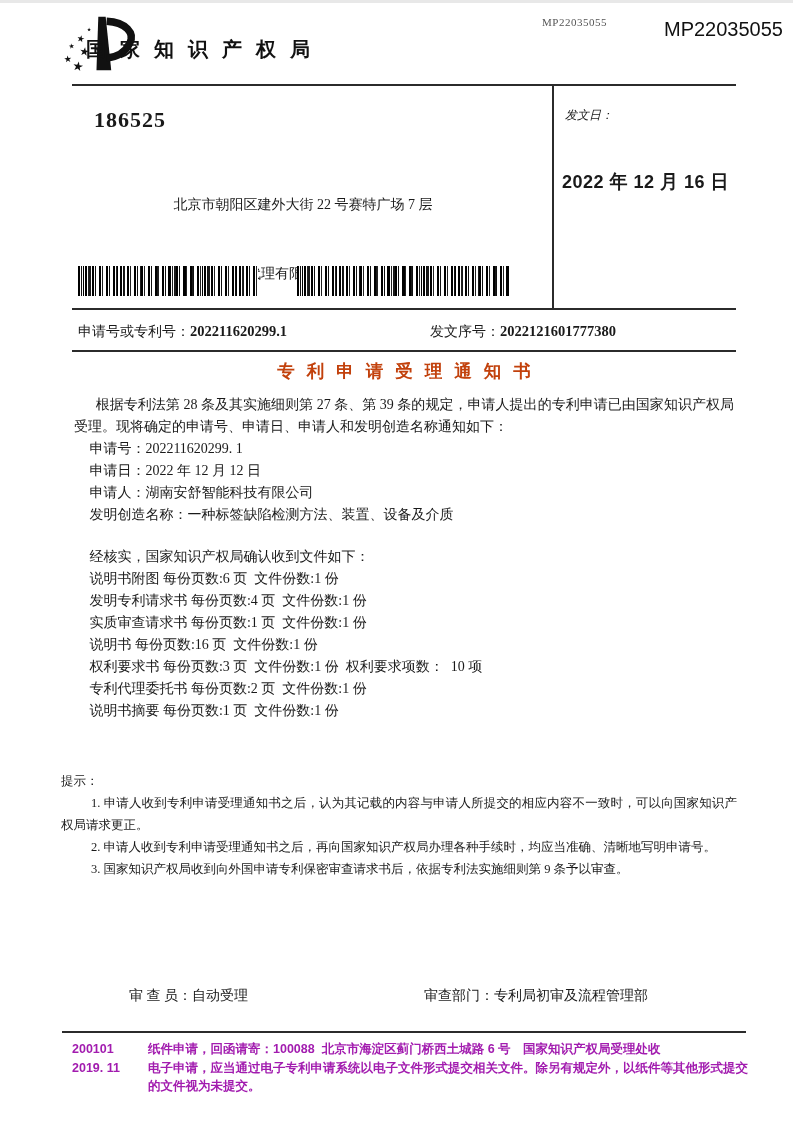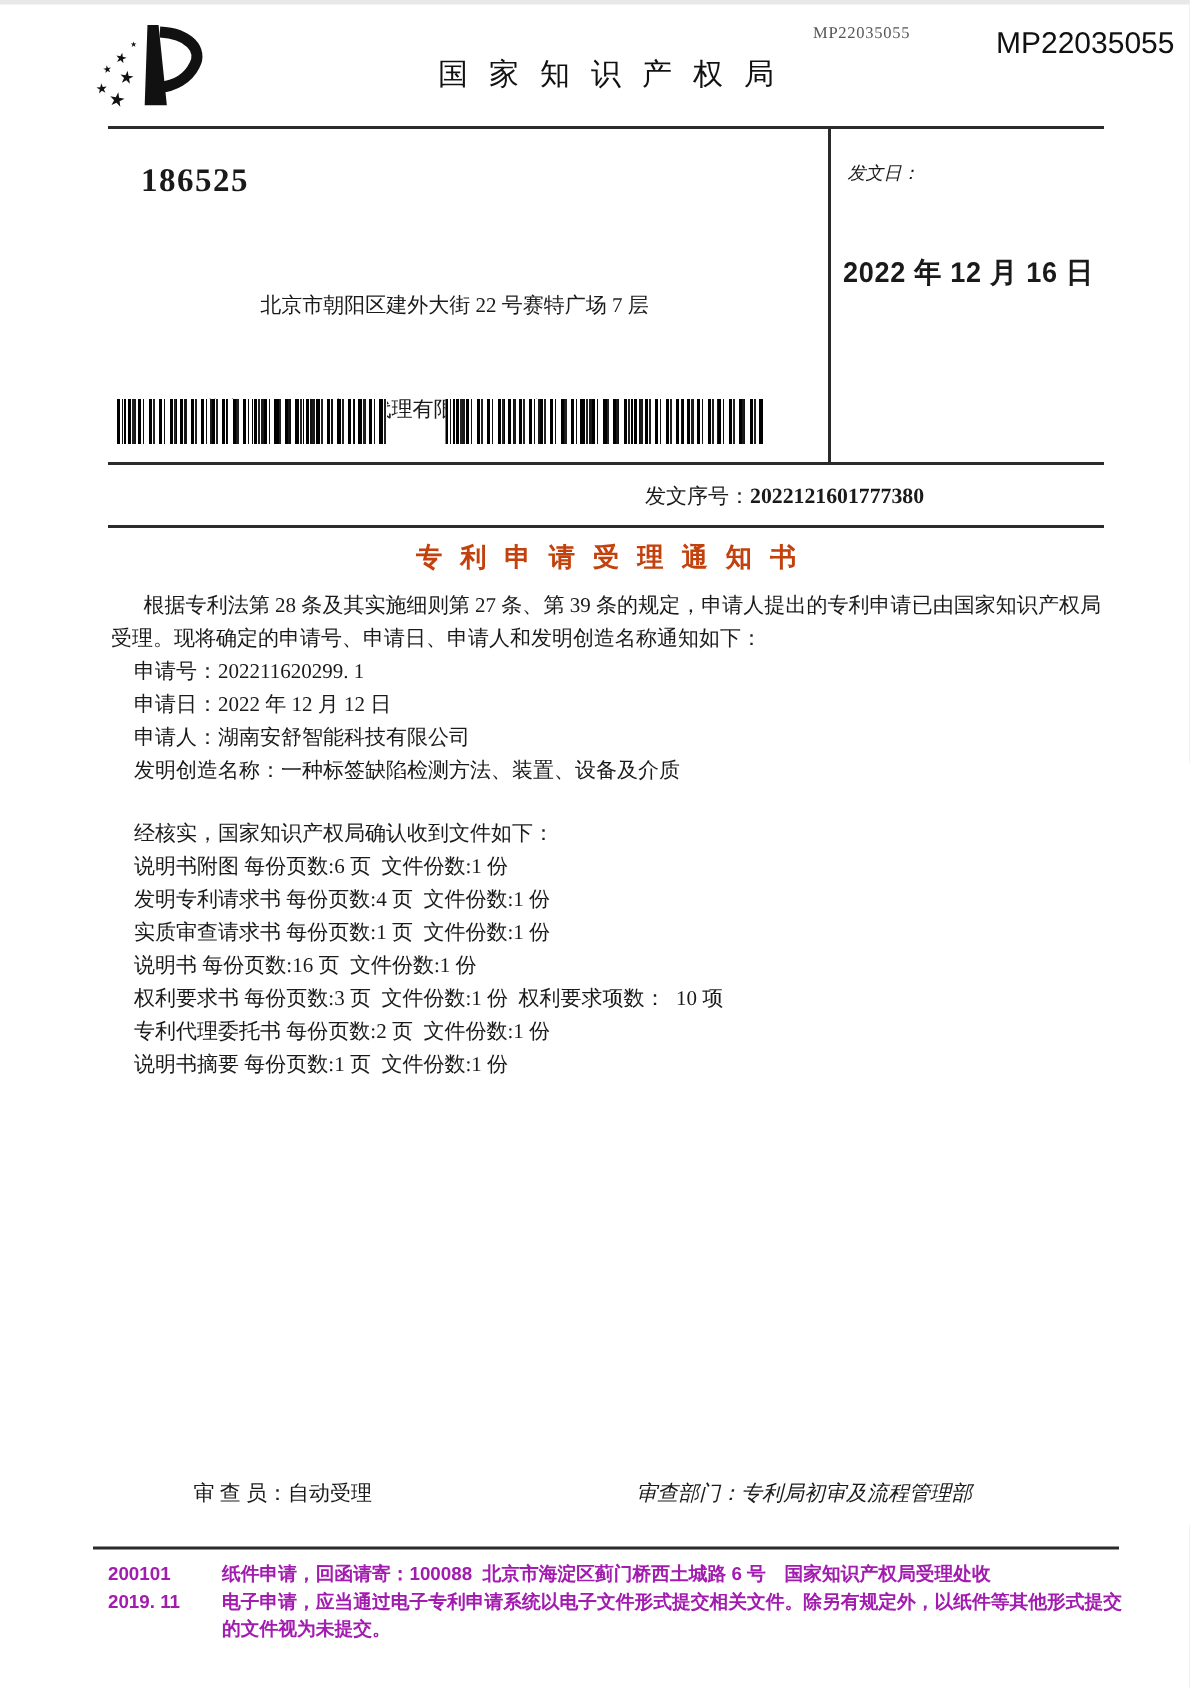--- a/index.html
+++ b/index.html
@@ -10,22 +10,22 @@
     background:#ffffff;
     font-family:"Liberation Serif","DejaVu Serif",serif;
     color:#1a1a1a;
     overflow:hidden;
   }
   .abs{position:absolute;}
   .rule{position:absolute;background:#2b2b2b;}
   
   .code-small{left:542px;top:13px;font-size:11px;color:#555;letter-spacing:.5px;}
   .code-large{left:664px;top:15px;font-family:"Liberation Sans","DejaVu Sans",sans-serif;font-size:20px;color:#111;}
-  .agency-title{left:72px;top:33px;width:664px;text-align:center;
-    font-family:"Liberation Sans","DejaVu Sans",sans-serif;font-weight:400;
+  .agency-title{left:72px;top:33px;width:664px;text-align:left;
+    font-family:"Liberation Sans","DejaVu Sans",sans-serif;font-weight:700;
     font-size:20px;letter-spacing:14px;text-indent:14px;color:#111;}
   .logo{left:60px;top:10px;width:84px;height:72px;}
   
   .postal{left:94px;top:104px;font-size:22px;font-weight:700;letter-spacing:1px;}
   .addr{left:72px;top:144px;width:462px;text-align:center;font-size:14px;line-height:23px;white-space:pre-wrap;}
   .vdiv{left:552px;top:83px;width:2px;height:223px;background:#2b2b2b;position:absolute;}
   .dispatch-label{left:565px;top:104px;font-size:12px;font-style:italic;}
   .dispatch-date{left:562px;top:166px;font-family:"Liberation Sans","DejaVu Sans",sans-serif;
     font-weight:700;font-size:19px;letter-spacing:.5px;transform:scaleX(.95);transform-origin:left;}
   
@@ -50,21 +50,21 @@
   .intro{text-indent:1.55em;text-align:justify;}
   .field{padding-left:1.1em;white-space:pre-wrap;}
   .spacer20{height:20px;}
   .doc-line{padding-left:1.1em;white-space:pre-wrap;}
   
   .hints{left:61px;top:767px;width:676px;font-size:12.5px;line-height:22px;}
   .hints p{margin:0;}
   .hint-item{text-indent:2.4em;text-align:justify;}
   
   .examiner{left:115px;top:968px;font-size:14px;white-space:pre-wrap;}
-  .department{left:410px;top:968px;font-size:14px;white-space:pre-wrap;font-style:italic;}
+  .department{left:410px;top:968px;font-size:14px;white-space:pre-wrap;}
   
   .footer{left:72px;top:1037px;width:676px;display:flex;
     font-family:"Liberation Sans","DejaVu Sans",sans-serif;font-weight:600;
     font-size:12.5px;line-height:18.5px;color:#a21caf;}
   .footer-codes{width:76px;flex:none;}
   .footer-text{width:600px;}
   .footer p{margin:0;white-space:pre-wrap;text-align:justify;}
 </style>
 </head>
 <body>
@@ -99,20 +99,23 @@
   </div>
 
   <div class="abs dispatch-label">发文日：</div>
   <div class="abs dispatch-date">2022 年 12 月 16 日</div>
 
   <div class="barcode bc1"></div>
   <div class="barcode bc2"></div>
 
   <div class="rule" style="left:72px;top:305px;width:664px;height:2px;"></div>
 
+  <div class="abs app-no">
+    <span class="numrow-label">申请号或专利号：</span><span class="numrow-value">202211620299.1</span>
+  </div>
   <div class="abs serial-no">
     <span class="numrow-label">发文序号：</span><span class="numrow-value">2022121601777380</span>
   </div>
 
   <div class="rule" style="left:72px;top:347px;width:664px;height:1.5px;"></div>
 
   <div class="abs notice-title">专利申请受理通知书</div>
 
   <div class="abs body">
     <p class="intro">根据专利法第 28 条及其实施细则第 27 条、第 39 条的规定，申请人提出的专利申请已由国家知识产权局受理。现将确定的申请号、申请日、申请人和发明创造名称通知如下：</p>
@@ -124,20 +127,26 @@
     <p class="field">经核实，国家知识产权局确认收到文件如下：</p>
     <p class="doc-line">说明书附图 每份页数:6 页  文件份数:1 份</p>
     <p class="doc-line">发明专利请求书 每份页数:4 页  文件份数:1 份</p>
     <p class="doc-line">实质审查请求书 每份页数:1 页  文件份数:1 份</p>
     <p class="doc-line">说明书 每份页数:16 页  文件份数:1 份</p>
     <p class="doc-line">权利要求书 每份页数:3 页  文件份数:1 份  权利要求项数：  10 项</p>
     <p class="doc-line">专利代理委托书 每份页数:2 页  文件份数:1 份</p>
     <p class="doc-line">说明书摘要 每份页数:1 页  文件份数:1 份</p>
   </div>
 
+  <div class="abs hints">
+    <p>提示：</p>
+    <p class="hint-item">1. 申请人收到专利申请受理通知书之后，认为其记载的内容与申请人所提交的相应内容不一致时，可以向国家知识产权局请求更正。</p>
+    <p class="hint-item">2. 申请人收到专利申请受理通知书之后，再向国家知识产权局办理各种手续时，均应当准确、清晰地写明申请号。</p>
+    <p class="hint-item">3. 国家知识产权局收到向外国申请专利保密审查请求书后，依据专利法实施细则第 9 条予以审查。</p>
+  </div>
 
   <div class="abs examiner">
     <span>审 查 员：</span><span>自动受理</span>
   </div>
   <div class="abs department">
     <span>审查部门：</span><span>专利局初审及流程管理部</span>
   </div>
 
   <div class="rule" style="left:62px;top:1028px;width:684px;height:2px;"></div>
   <div class="abs footer">

